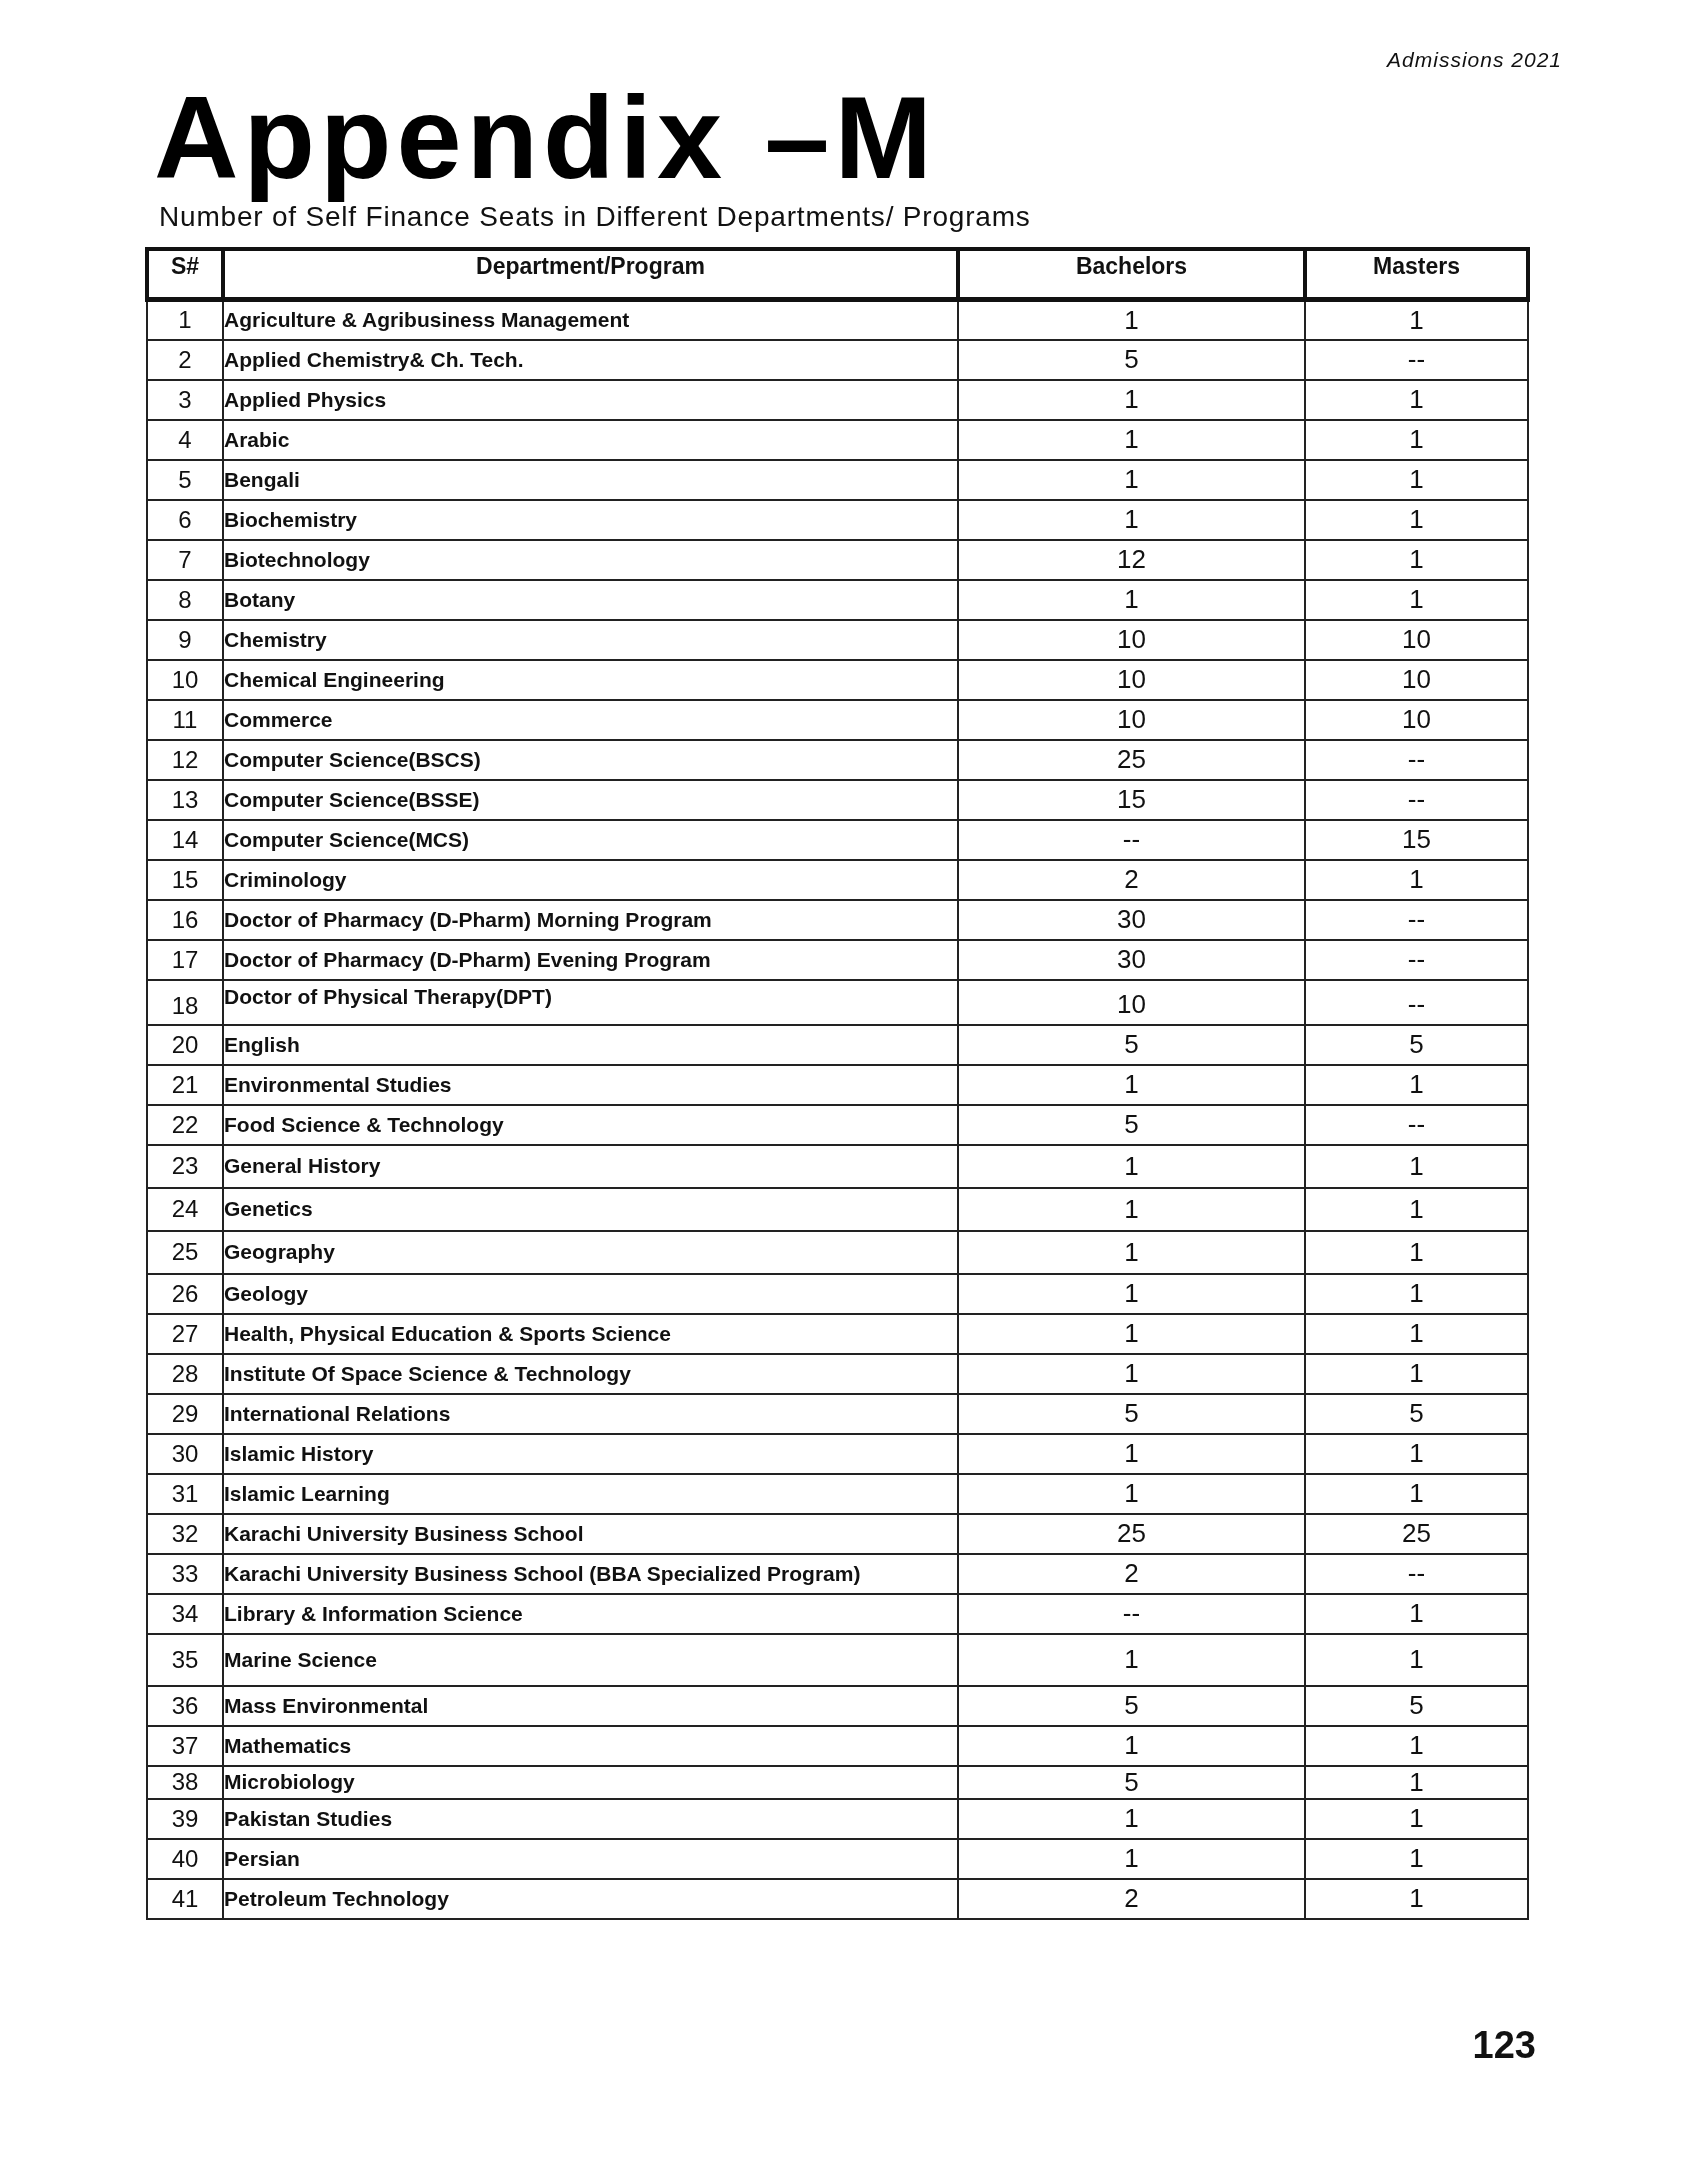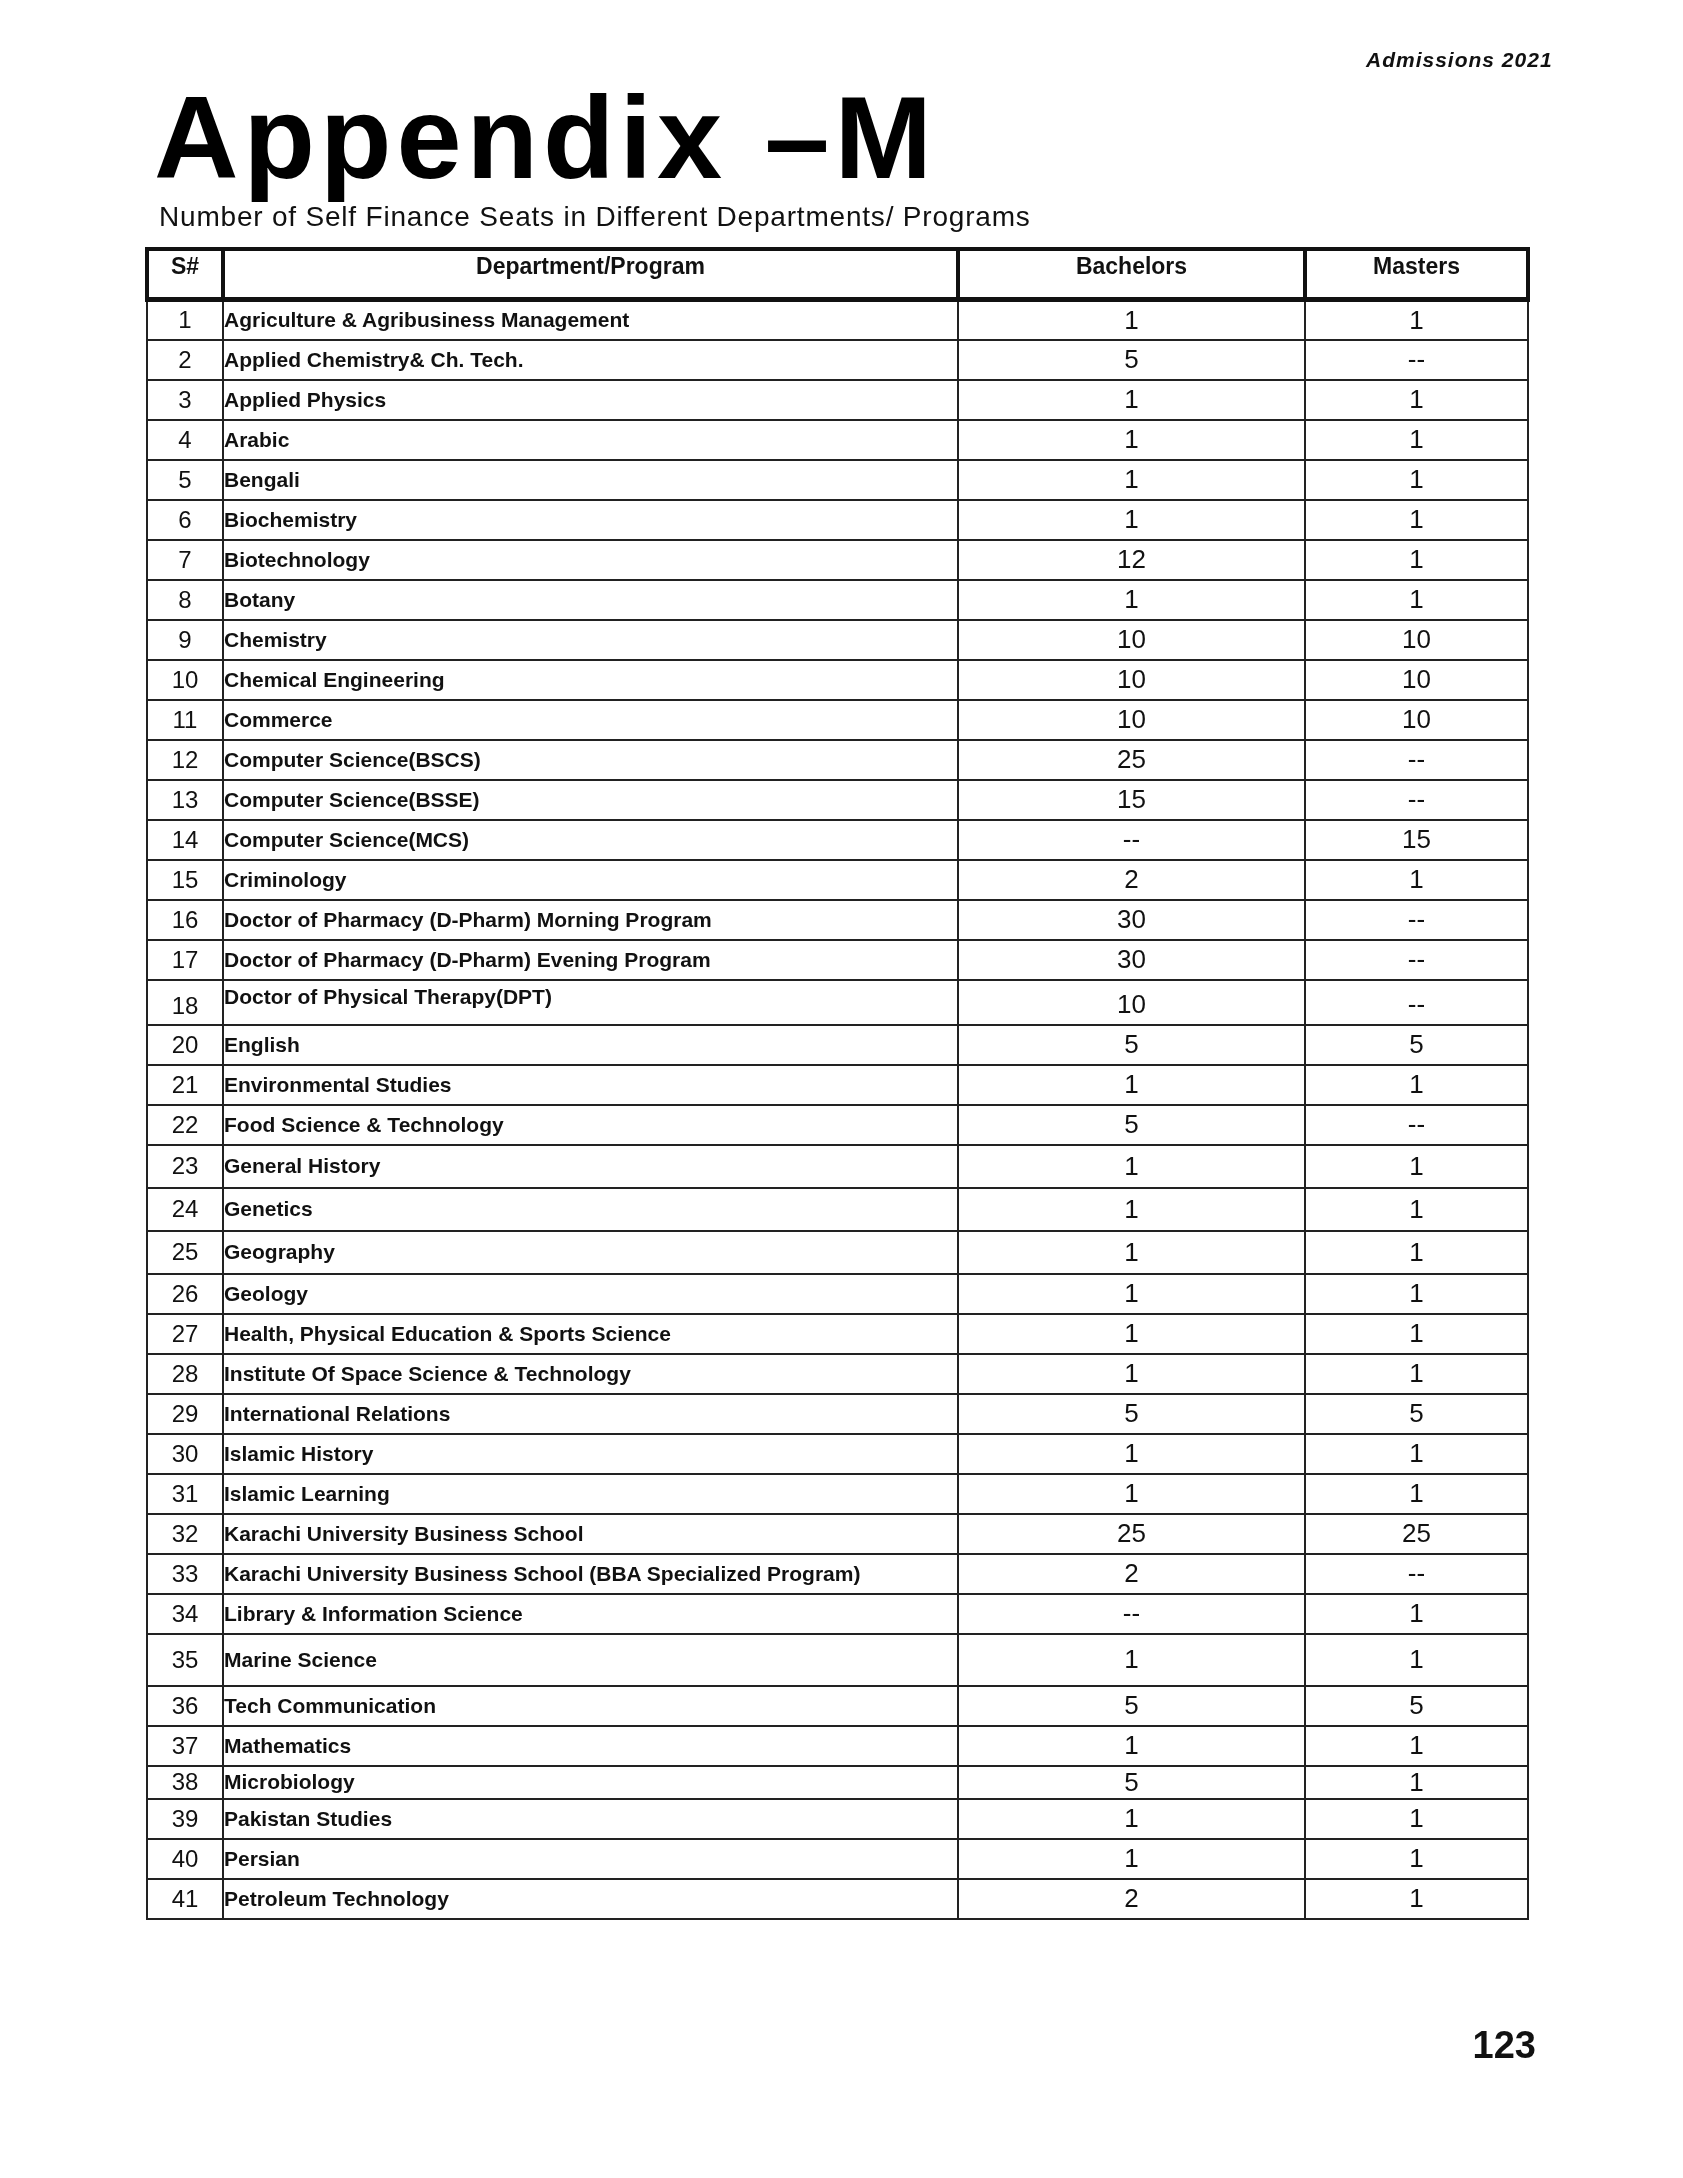--- a/index.html
+++ b/index.html
@@ -1,17 +1,17 @@
 <!DOCTYPE html>
 <html><head>
 <meta charset="utf-8">
 <style>
   html, body { margin:0; padding:0; background:#ffffff; }
   body { width:1683px; height:2178px; position:relative; overflow:hidden; color:#111; font-family:"Liberation Sans", sans-serif; }
-  .running-head { position:absolute; left:1366px; top:48px; width:196px; text-align:left; font-style:italic; font-weight:bold; font-size:21px; letter-spacing:1px; color:#111; }
+  .running-head { position:absolute; left:1366px; top:48px; width:196px; text-align:right; font-style:italic; font-weight:normal; font-size:21px; letter-spacing:1px; color:#111; }
   .title { position:absolute; left:154px; top:79px; font-weight:bold; font-size:117px; line-height:117px; letter-spacing:5px; color:#000; white-space:nowrap; }
   .subtitle { position:absolute; left:159px; top:201px; font-weight:normal; font-size:28px; letter-spacing:0.8px; color:#111; white-space:nowrap; }
   table.seats { position:absolute; left:145px; top:247px; width:1380px; border-collapse:collapse; table-layout:fixed; }
   table.seats th, table.seats td { border:2px solid #222; padding:0; }
   table.seats thead th { height:44px; font-size:23px; font-weight:bold; text-align:center; vertical-align:top; padding-top:2px; border-top:4px solid #111; border-bottom:5px solid #111; }
   table.seats thead th:first-child { border-left:4px solid #111; }
   table.seats thead th:last-child { border-right:4px solid #111; }
   table.seats thead th.dv { border-left:4px solid #111; }
   td.sn { text-align:center; font-size:24px; vertical-align:middle; }
   td.dept { font-size:21px; font-weight:bold; padding-left:12px; vertical-align:middle; white-space:nowrap; }
@@ -242,21 +242,21 @@
         <td class="num">1</td>
       </tr>
       <tr style="height: 52px; margin-top: 12px;">
         <td class="sn">35</td>
         <td class="dept">Marine Science</td>
         <td class="num">1</td>
         <td class="num">1</td>
       </tr>
       <tr style="height: 40px;">
         <td class="sn">36</td>
-        <td class="dept">Tech Communication</td>
+        <td class="dept">Mass Environmental</td>
         <td class="num">5</td>
         <td class="num">5</td>
       </tr>
       <tr style="height: 40px;">
         <td class="sn">37</td>
         <td class="dept">Mathematics</td>
         <td class="num">1</td>
         <td class="num">1</td>
       </tr>
       <tr style="height: 24px;">

